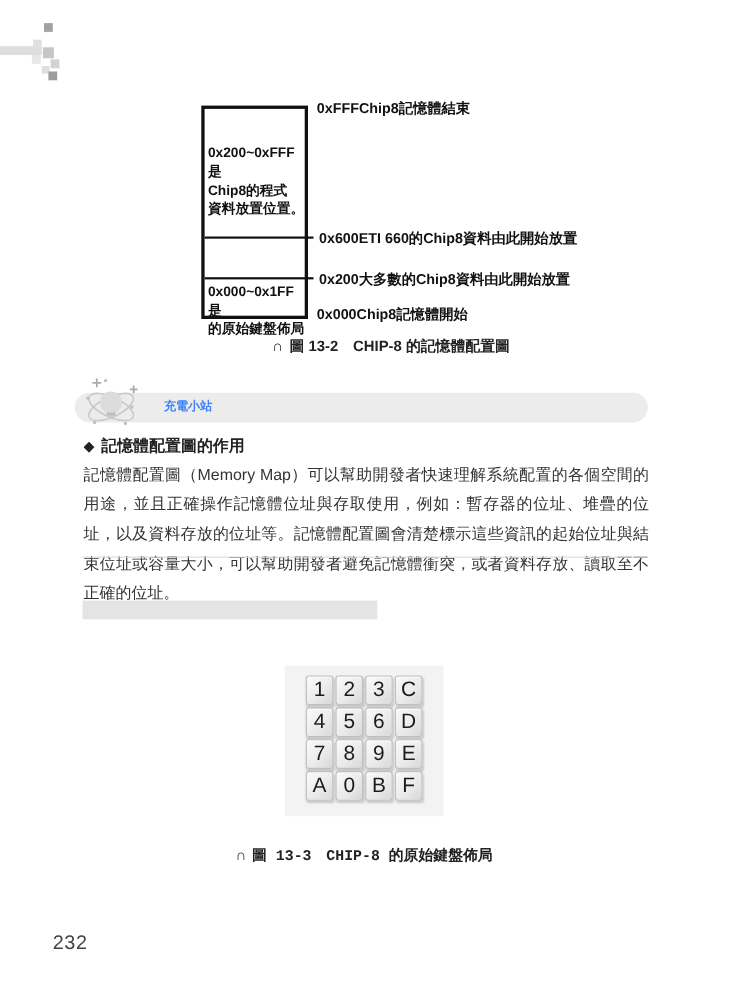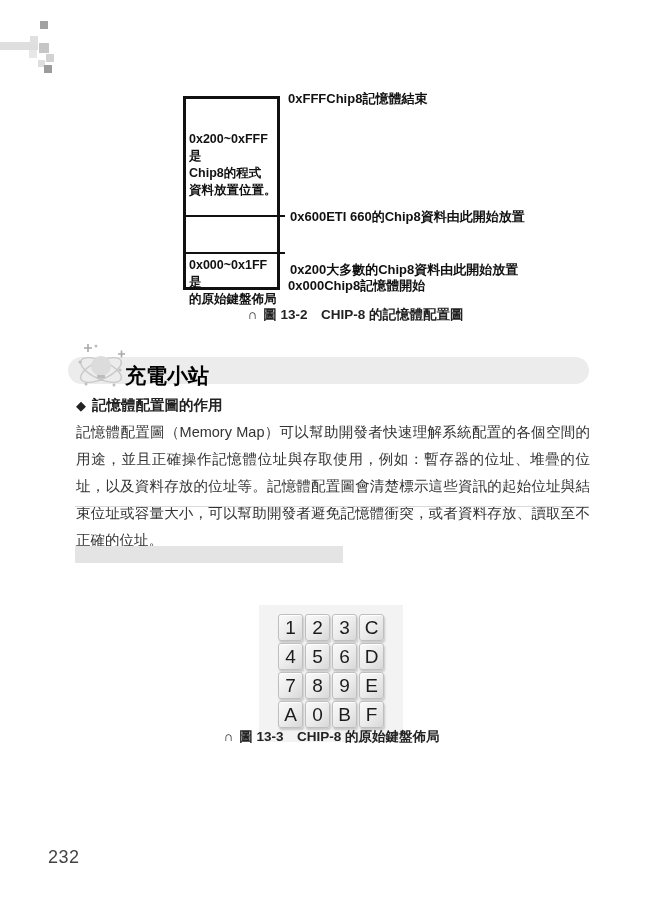--- a/index.html
+++ b/index.html
@@ -13,21 +13,21 @@
   .px{position:absolute;}
   
   .mem-box{border:3px solid #111;box-sizing:border-box;background:#fff;}
   .mem-line{height:2px;background:#111;}
   .mem-inner{font-size:12.5px;font-weight:700;line-height:1.35;white-space:pre-line;color:#111;}
   .mem-label{font-size:13px;font-weight:600;color:#111;white-space:nowrap;}
   .fig-caption{width:100%;text-align:center;font-size:13.5px;font-weight:700;color:#222;}
   .fig-caption .marker{font-weight:700;margin-right:6px;}
   
   .tip-pill{background:#ececec;border-radius:15px;}
-  .tip-title{font-size:21px;font-weight:700;color:#000000;}
+  .tip-title{font-size:11px;font-weight:700;color:#3b82f6;margin-left:24px;}
   .tip-sub{font-size:14.5px;font-weight:700;color:#222;}
   .tip-sub .bullet{margin-right:6px;font-size:13px;}
   .tip-body{
     font-size:14.5px;line-height:1.86;text-align:justify;color:#333;
     font-family:"Liberation Sans","DejaVu Sans",sans-serif;
   }
   .tip-divider{height:1px;background:#d9d9d9;}
   
   .sec-band{background:#e4e4e4;}
   .sec-heading{font-size:23px;font-weight:700;color:#111;white-space:nowrap;}
@@ -70,21 +70,21 @@
     <div class="abs mem-box" style="left:183px;top:96px;width:97px;height:194px;"></div>
     <div class="abs mem-line" style="left:186px;top:215px;width:99px;"></div>
     <div class="abs mem-line" style="left:186px;top:252px;width:99px;"></div>
     <div class="abs mem-inner" style="left: 189px; top: 131px; width: 90px; white-space: pre-line;">0x200~0xFFF是
 Chip8的程式
 資料放置位置。</div>
     <div class="abs mem-inner" style="left: 189px; top: 257px; width: 90px; white-space: pre-line;">0x000~0x1FF是
 的原始鍵盤佈局</div>
     <div class="abs mem-label" style="left:288px;top:90px;text-align:right;">0xFFFChip8記憶體結束</div>
     <div class="abs mem-label" style="left:290px;top:208px;">0x600ETI 660的Chip8資料由此開始放置</div>
-    <div class="abs mem-label" style="left:290px;top:245px;margin-top:16px;">0x200大多數的Chip8資料由此開始放置</div>
+    <div class="abs mem-label" style="left:290px;top:245px;">0x200大多數的Chip8資料由此開始放置</div>
     <div class="abs mem-label" style="left:288px;top:277px;">0x000Chip8記憶體開始</div>
     <div class="abs fig-caption" style="left:0;top:306px;margin-left:24px;">
       <span class="marker">∩</span><span>圖 13-2　CHIP-8 的記憶體配置圖</span>
     </div>
   </div>
 
   <div>
     <div class="abs tip-pill" style="left:68px;top:357px;width:521px;height:27px;"></div>
     <svg class="abs" style="left:74px;top:340px;" width="54" height="58" viewBox="0 0 54 58">
       <g stroke="#c9c9c9" stroke-width="1.4" fill="none">
@@ -130,21 +130,21 @@
         <div class="keycap">D</div>
         <div class="keycap">7</div>
         <div class="keycap">8</div>
         <div class="keycap">9</div>
         <div class="keycap">E</div>
         <div class="keycap">A</div>
         <div class="keycap">0</div>
         <div class="keycap">B</div>
         <div class="keycap">F</div>
       </div>
-    <div class="abs fig-caption" style="left:0;top:728px;">
+    <div class="abs fig-caption" style="left:0;top:769px;font-family:Liberation Mono, monospace;">
       <span class="marker">∩</span><span>圖 13-3　CHIP-8 的原始鍵盤佈局</span>
     </div>
   </div>
 
 
   <div class="abs page-num" style="left:48px;top:847px;">232</div>
 
 </div>
 
 </body></html>

